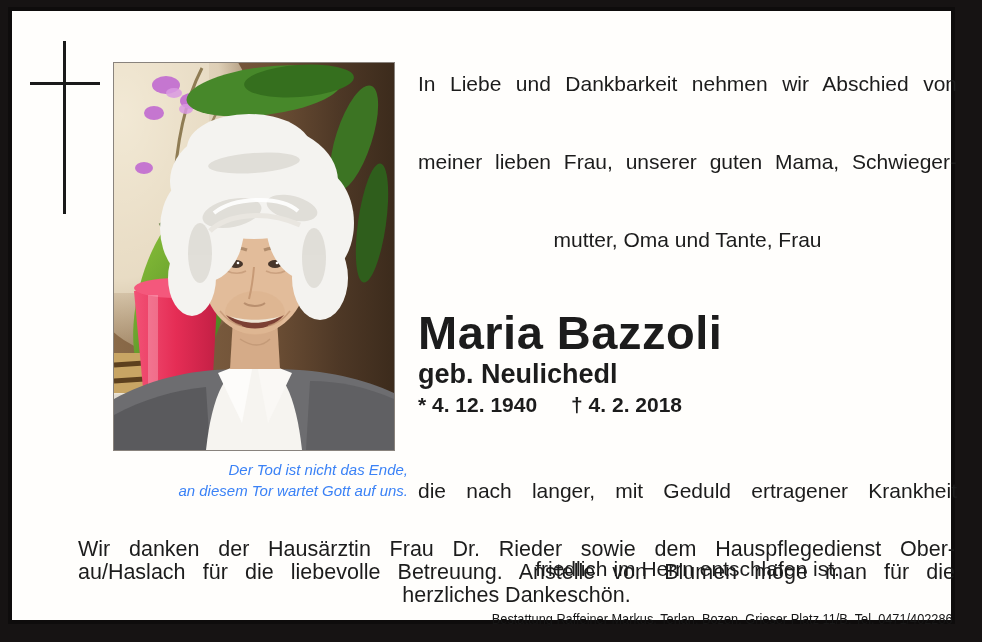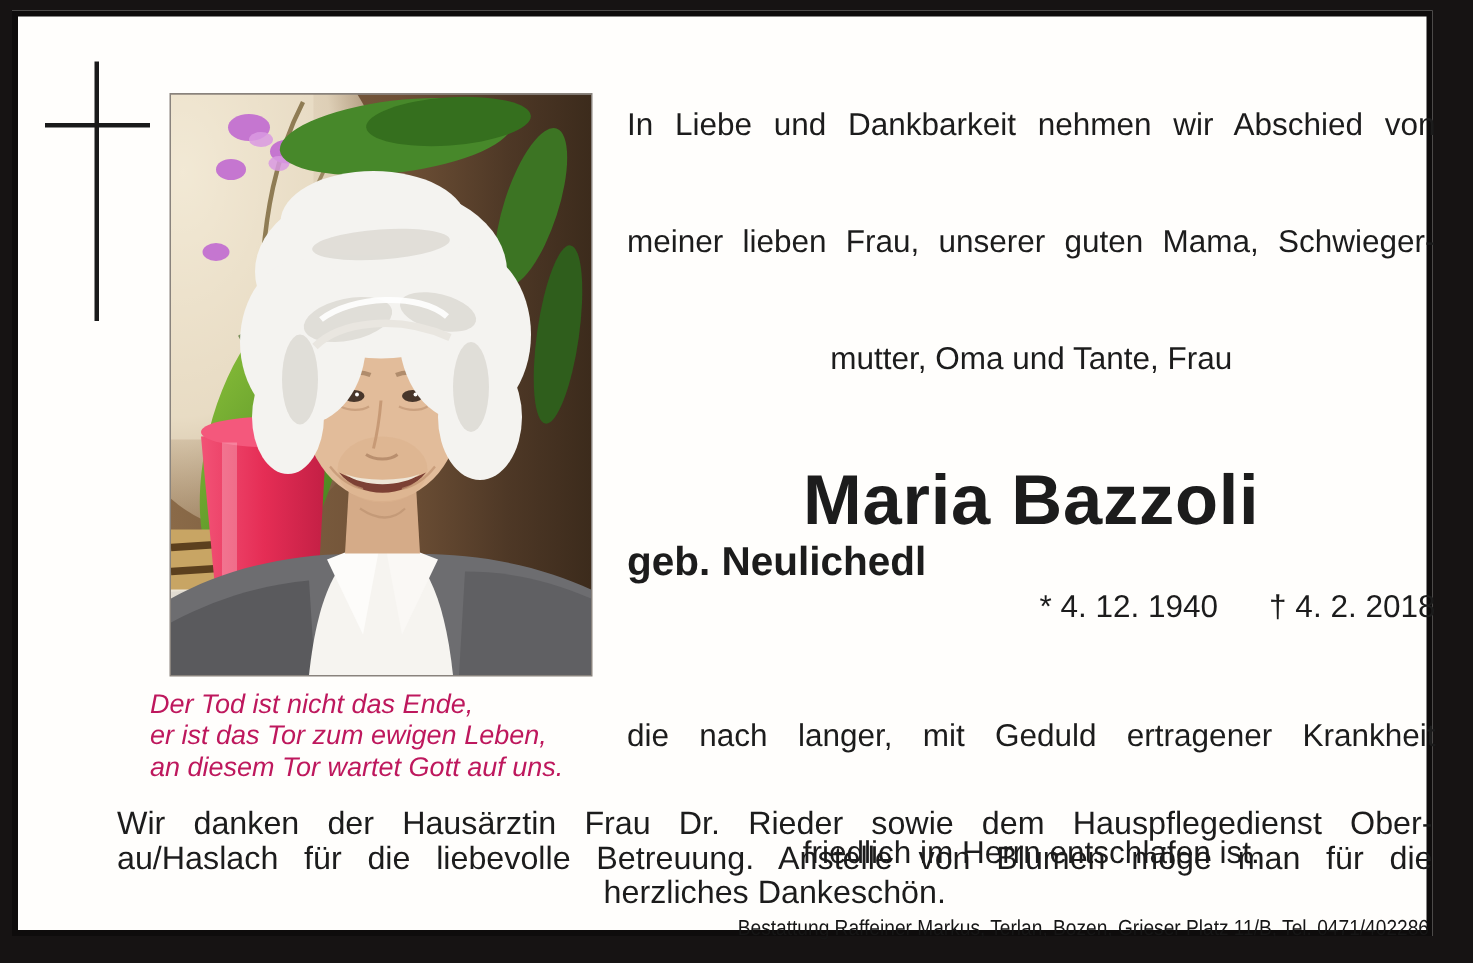--- a/index.html
+++ b/index.html
@@ -19,35 +19,35 @@
   
   .photo{
     position:absolute;left:102px;top:52px;width:280px;height:387px;
     box-shadow:0 0 0 1px rgba(40,30,20,.55);
     overflow:hidden;
   }
   .photo svg{display:block;width:100%;height:100%;}
   
   .caption{
     position:absolute;left:88px;top:448px;width:308px;
-    font-style:italic;font-size:18px;line-height:21px;text-align:left;color:#be185d;
+    font-style:italic;font-size:15px;line-height:21px;text-align:right;color:#3b82f6;
   }
   
   .col{
     position:absolute;left:406px;top:8px;width:539px;
   }
   .t{font-size:21px;line-height:26px;white-space:pre-wrap;}
   .jline{text-align:justify;text-align-last:justify;}
   .lline{text-align:center;}
   .name{
-    font-size:47px;font-weight:bold;line-height:52px;text-align:center;
+    font-size:47px;font-weight:bold;line-height:52px;
     letter-spacing:.5px;margin-top:2px;
   }
   .maiden{font-size:27px;font-weight:bold;line-height:31px;text-align:left;}
-  .dates{font-size:21px;font-weight:normal;line-height:30px;text-align:right;}
+  .dates{font-size:21px;font-weight:bold;line-height:30px;text-align:left;}
   .dates .gap{display:inline-block;width:34px;}
   .par{margin-top:6px;}
   
   .bottom{
     position:absolute;left:66px;top:527px;width:877px;
     font-size:21.5px;line-height:23px;
   }
   .credit{
     position:absolute;right:2px;top:73px;font-size:14.5px;line-height:16px;
     transform:scaleX(.88);transform-origin:100% 50%;white-space:nowrap;color:#161616;
@@ -178,21 +178,20 @@
         <ellipse cx="86" cy="190" rx="12" ry="30"></ellipse>
         <ellipse cx="200" cy="195" rx="12" ry="30"></ellipse>
       </g>
       <path d="M96,168 C112,152 150,146 186,162" stroke="#e9e6e0" stroke-width="5" fill="none"></path>
       <path d="M100,150 C120,134 166,132 184,148" stroke="#ffffff" stroke-width="4" fill="none" opacity=".9"></path>
     </svg>
   </div>
 
   <div class="caption">
     <div>Der Tod ist nicht das Ende,</div>
-    <div>er ist das Tor zum ewigen Leben,</div>
     <div>an diesem Tor wartet Gott auf uns.</div>
   </div>
 
   <div class="col">
     <div class="t">
       <div class="jline">In Liebe und Dankbarkeit nehmen wir Abschied von</div>
       <div class="jline">meiner lieben Frau, unserer guten Mama, Schwieger-</div>
       <div class="lline">mutter, Oma und Tante, Frau</div>
     </div>
 

